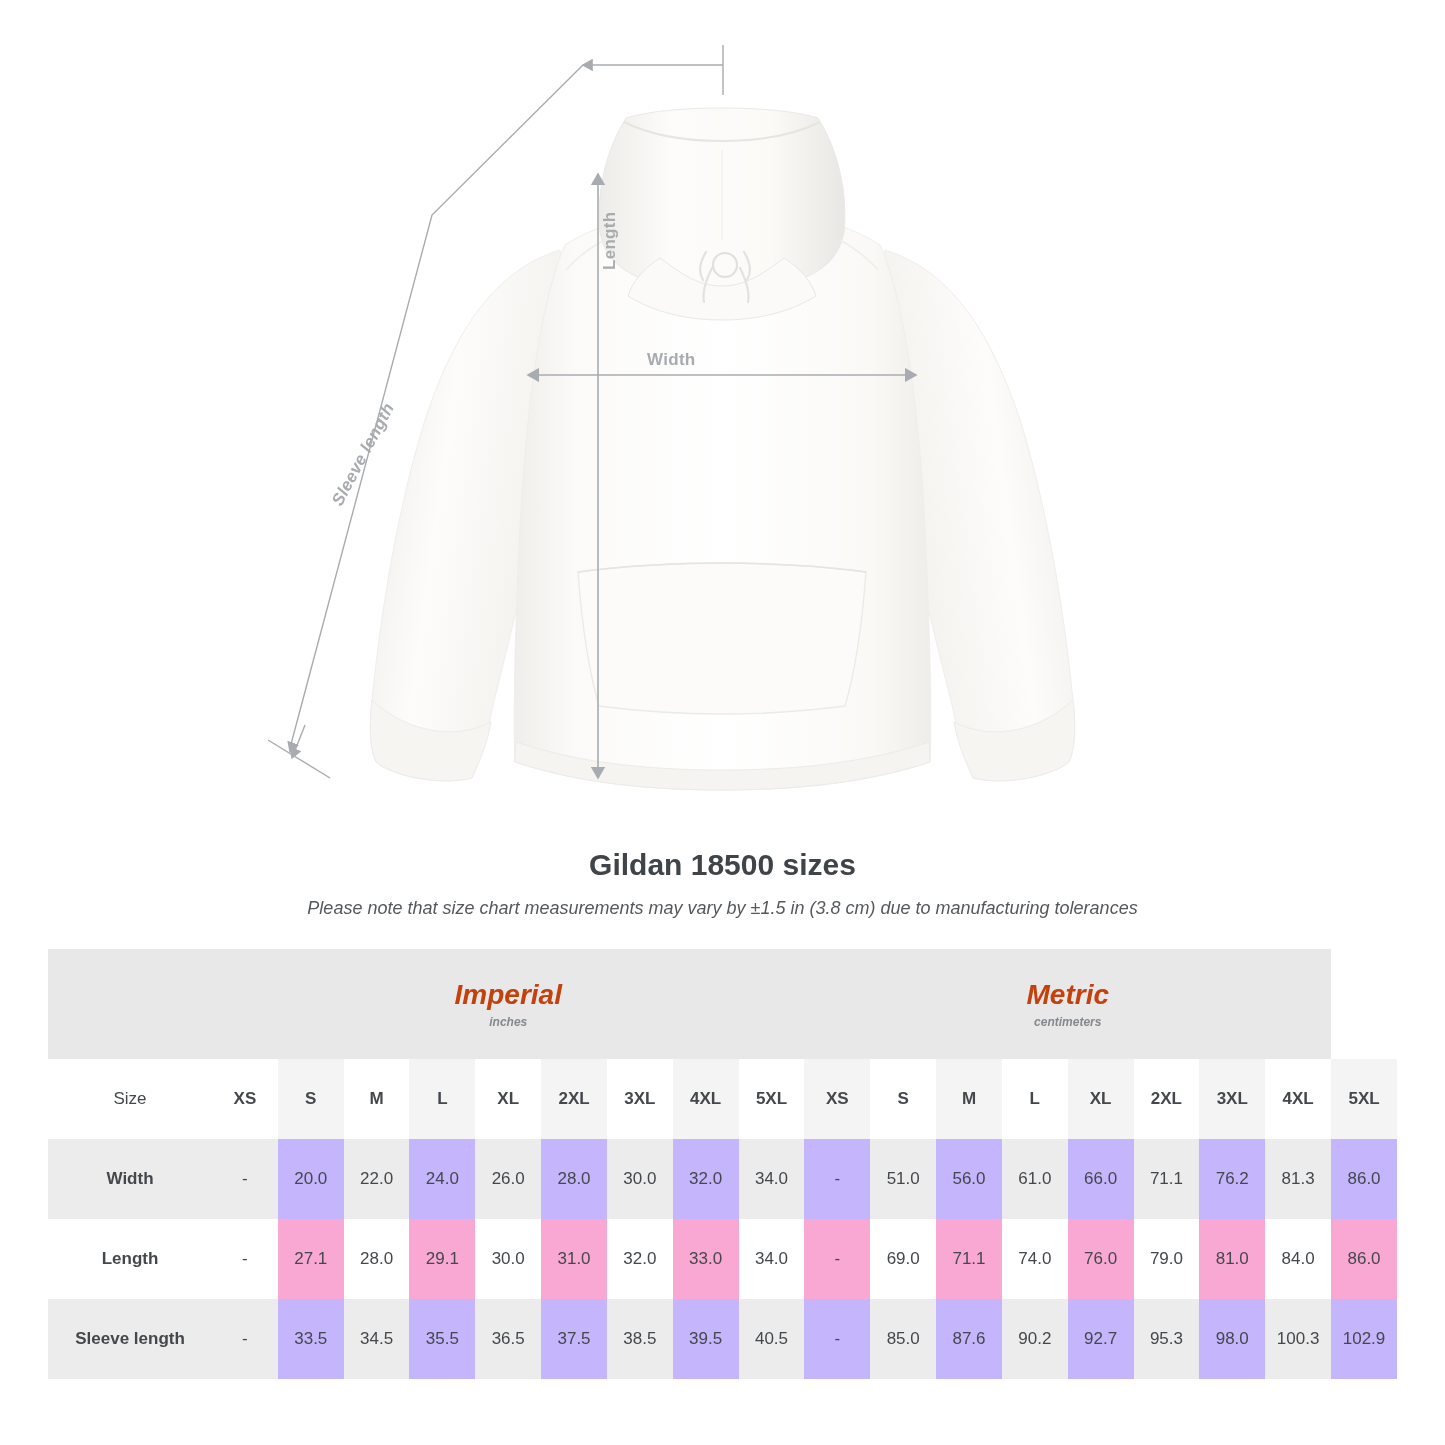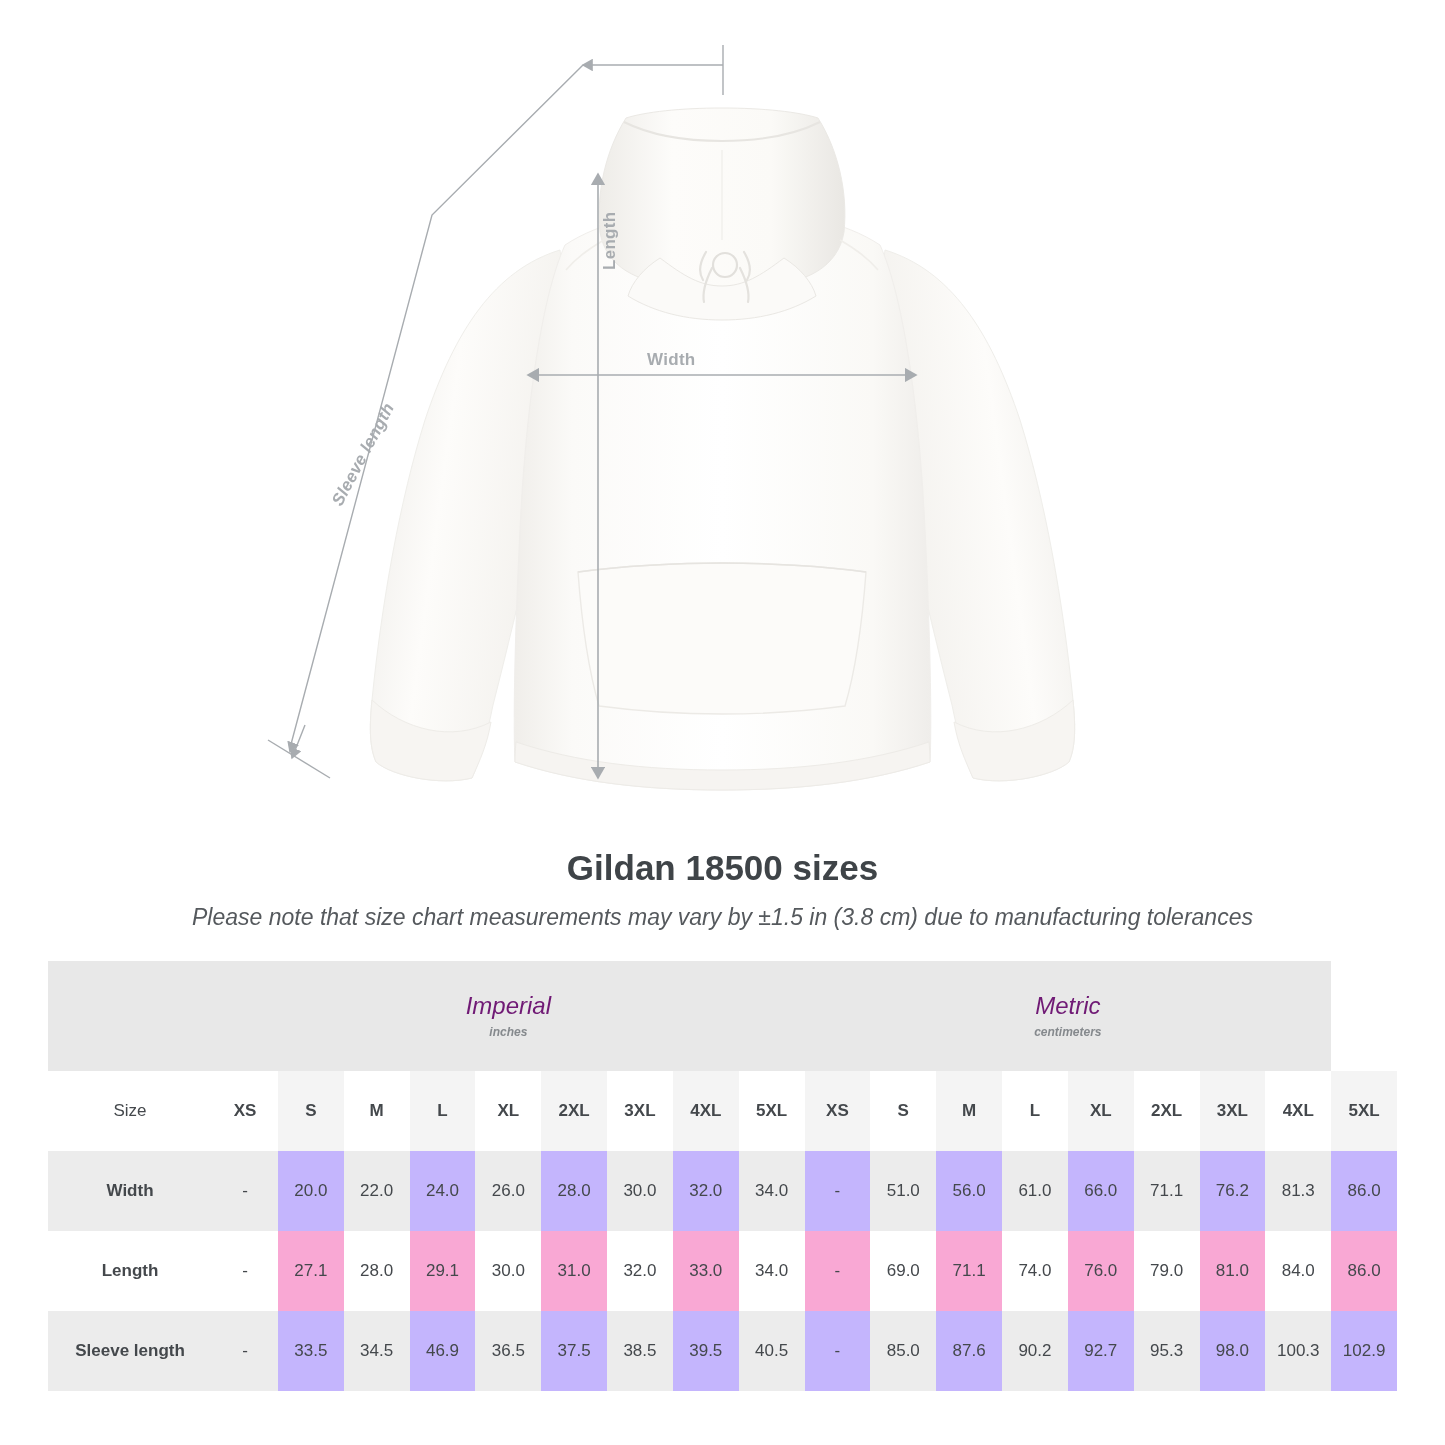--- a/index.html
+++ b/index.html
@@ -60,27 +60,27 @@
     white-space: nowrap;
     font-style: italic;
   }
 
   
   .title-block {
     text-align: center;
     margin-top: 18px;
   }
   .chart-title {
-    font-size: 35px;
+    font-size: 30px;
     font-weight: bold;
     color: #3f4448;
     margin: 0 0 16px 0;
   }
   .chart-note {
-    font-size: 23px;
+    font-size: 18px;
     font-style: italic;
     color: #55595d;
     margin: 0;
   }
 
   
   .table-wrap {
     margin: 30px 48px 0 48px;
   }
   table.size-table {
@@ -97,24 +97,24 @@
     border: none;
   }
 
   
   .unit-row th {
     background: #e8e8e8;
     height: 110px;
     padding: 0;
   }
   .unit-name {
-    font-size: 24px;
+    font-size: 28px;
     font-style: italic;
-    font-weight: normal;
-    color: #701a75;
+    font-weight: bold;
+    color: #c2410c;
     line-height: 1.35;
   }
   .unit-sub {
     font-size: 12px;
     font-style: italic;
     color: #85898d;
     line-height: 1.6;
   }
 
   
@@ -377,21 +377,21 @@
           <td class="alt">81.0</td>
           <td>84.0</td>
           <td class="alt">86.0</td>
         </tr>
 
         <tr class="data-row shaded">
           <td class="rowlabel">Sleeve length</td>
           <td>-</td>
           <td class="alt">33.5</td>
           <td>34.5</td>
-          <td class="alt">46.9</td>
+          <td class="alt">35.5</td>
           <td>36.5</td>
           <td class="alt">37.5</td>
           <td>38.5</td>
           <td class="alt">39.5</td>
           <td>40.5</td>
           <td class="alt">-</td>
           <td>85.0</td>
           <td class="alt">87.6</td>
           <td>90.2</td>
           <td class="alt">92.7</td>

